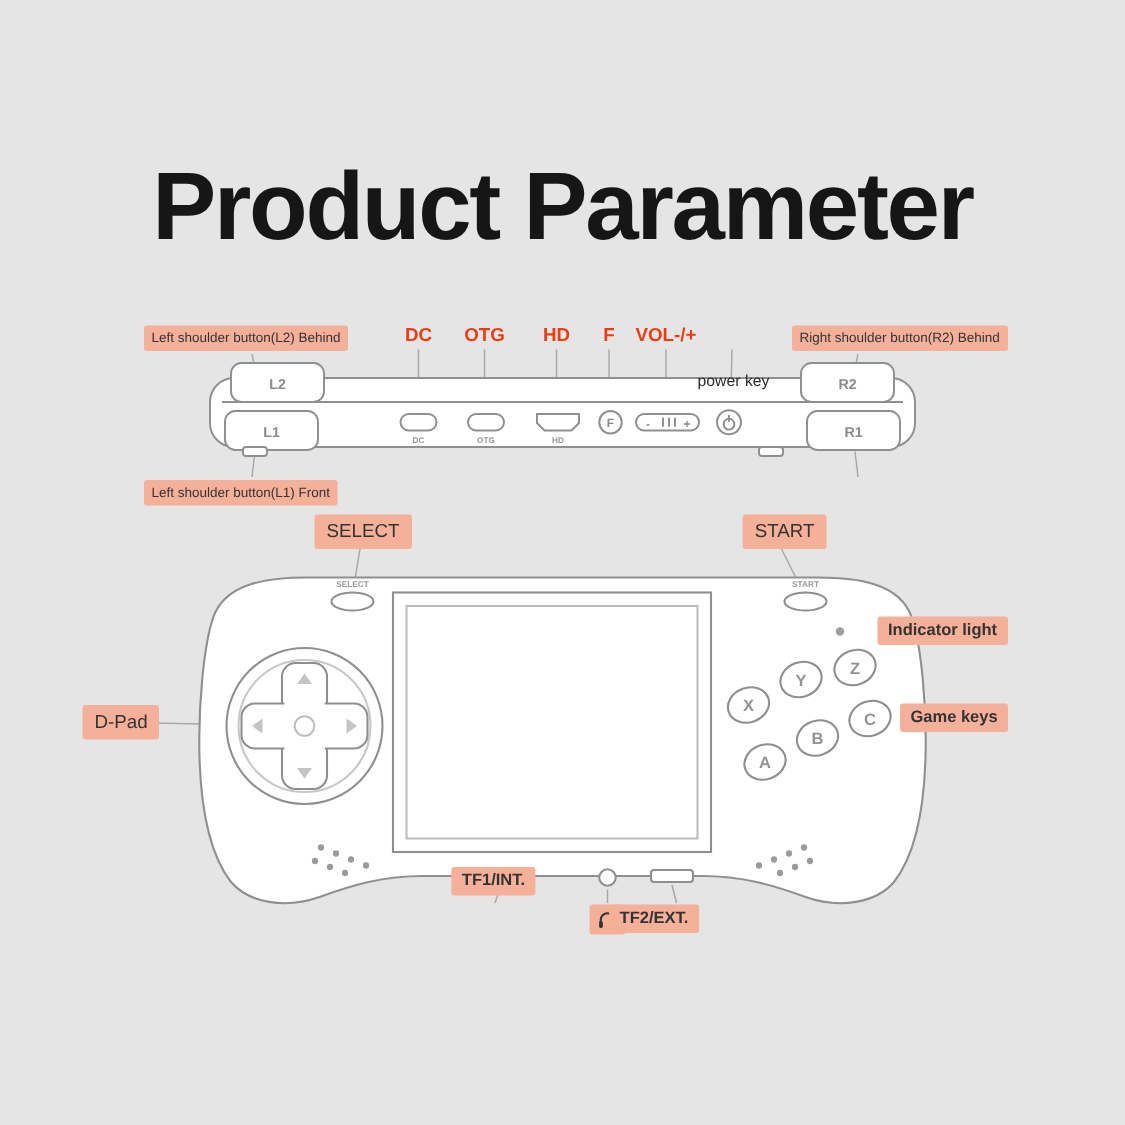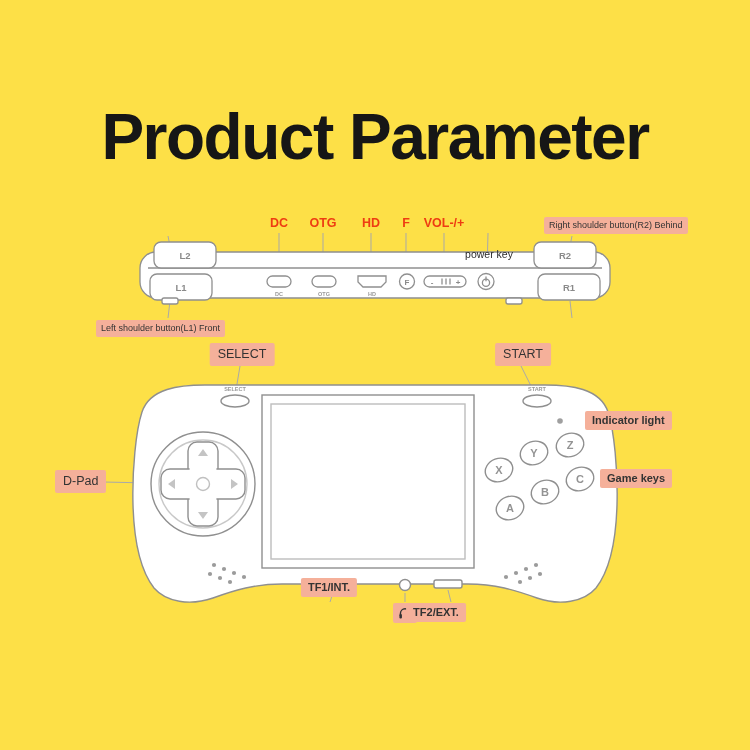--- a/index.html
+++ b/index.html
@@ -1,16 +1,16 @@
 <!DOCTYPE html>
 <html style="--label_bg: #f5b09a; --red: #ee3c12; --line_gray: #8f8f8f;"><head>
 <meta charset="utf-8">
 <style>
   html,body{margin:0;padding:0;background:#ffffff;}
-  .stage{position:relative;width:750px;height:750px;background:#fde047;overflow:hidden;
+  .stage{position:relative;width:750px;height:750px;background:#e5e5e5;overflow:hidden;
          font-family:"Liberation Sans",sans-serif;}
   .title{position:absolute;top:100px;left:0;right:0;margin:0;text-align:center;
          font-size:64px;font-weight:bold;letter-spacing:-1.5px;color:#161616;}
   .art{position:absolute;left:0;top:0;}
 
   .tag{position:absolute;background:var(--label_bg,#f5b09a);color:#333;font-size:9px;
        line-height:1;padding:4px 5px;border-radius:2px;white-space:nowrap;}
   .tag-md{font-size:11px;padding:4px 7px;font-weight:bold;}
   .tag-lg{font-size:12.5px;padding:5px 8px;}
   .center{transform:translateX(-50%);}
@@ -155,21 +155,22 @@
       <text class="t-tiny" x="537" y="391">START</text>
       <text class="t-btn" x="499" y="474">X</text>
       <text class="t-btn" x="534" y="457">Y</text>
       <text class="t-btn" x="570" y="449">Z</text>
       <text class="t-btn" x="510" y="512">A</text>
       <text class="t-btn" x="545" y="496">B</text>
       <text class="t-btn" x="580" y="483">C</text>
     </g>
   </svg>
 
-  <div class="tag" style="left:544px;top:217px">Right shoulder button(R2) Behind</div>
+  <div class="tag" style="left:96px;top:217px">Left shoulder button(L2) Behind</div>
+  <div class="tag" style="left:528px;top:217px">Right shoulder button(R2) Behind</div>
   <div class="tag" style="left:96px;top:320px">Left shoulder button(L1) Front</div>
 
   <div class="red-label" style="left:279px;top:217px">DC</div>
   <div class="red-label" style="left:323px;top:217px">OTG</div>
   <div class="red-label" style="left:371px;top:217px">HD</div>
   <div class="red-label" style="left:406px;top:217px">F</div>
   <div class="red-label" style="left:444px;top:217px">VOL-/+</div>
   <div class="plain-label" style="left:489px;top:219px">power key</div>
 
   <div class="tag tag-lg center" style="left:242px;top:343px">SELECT</div>

